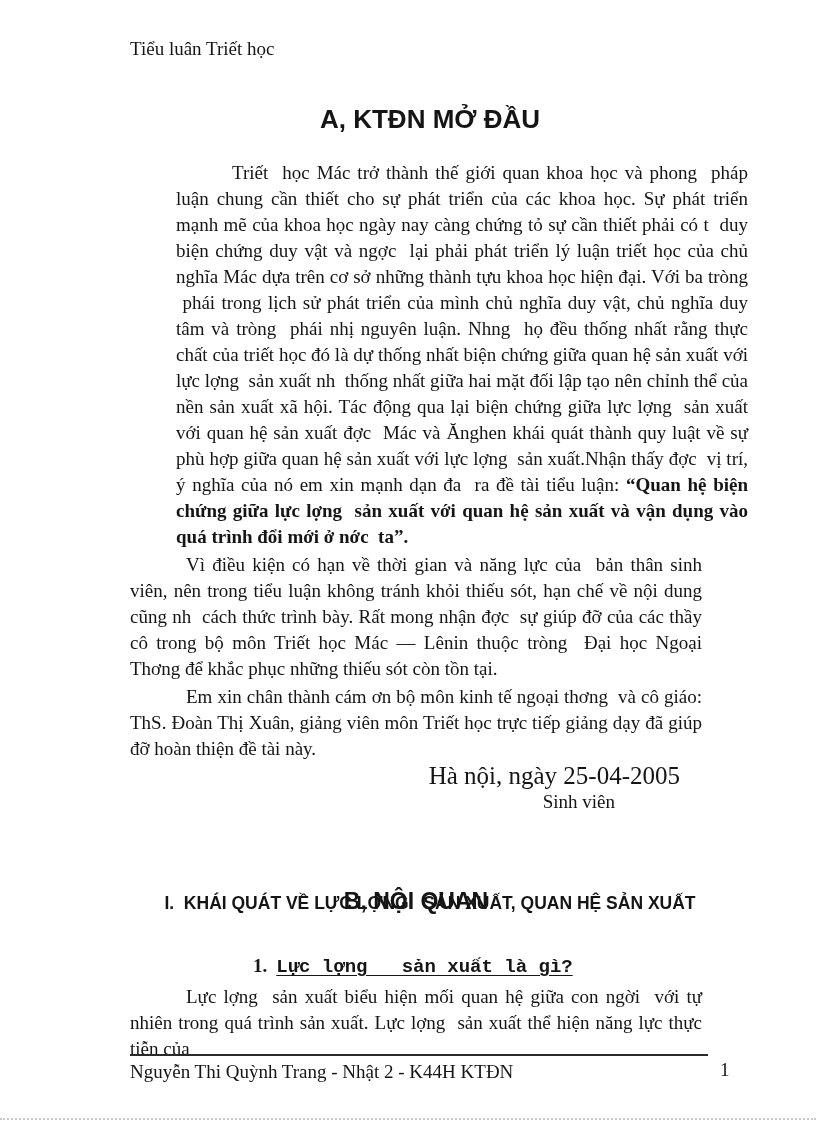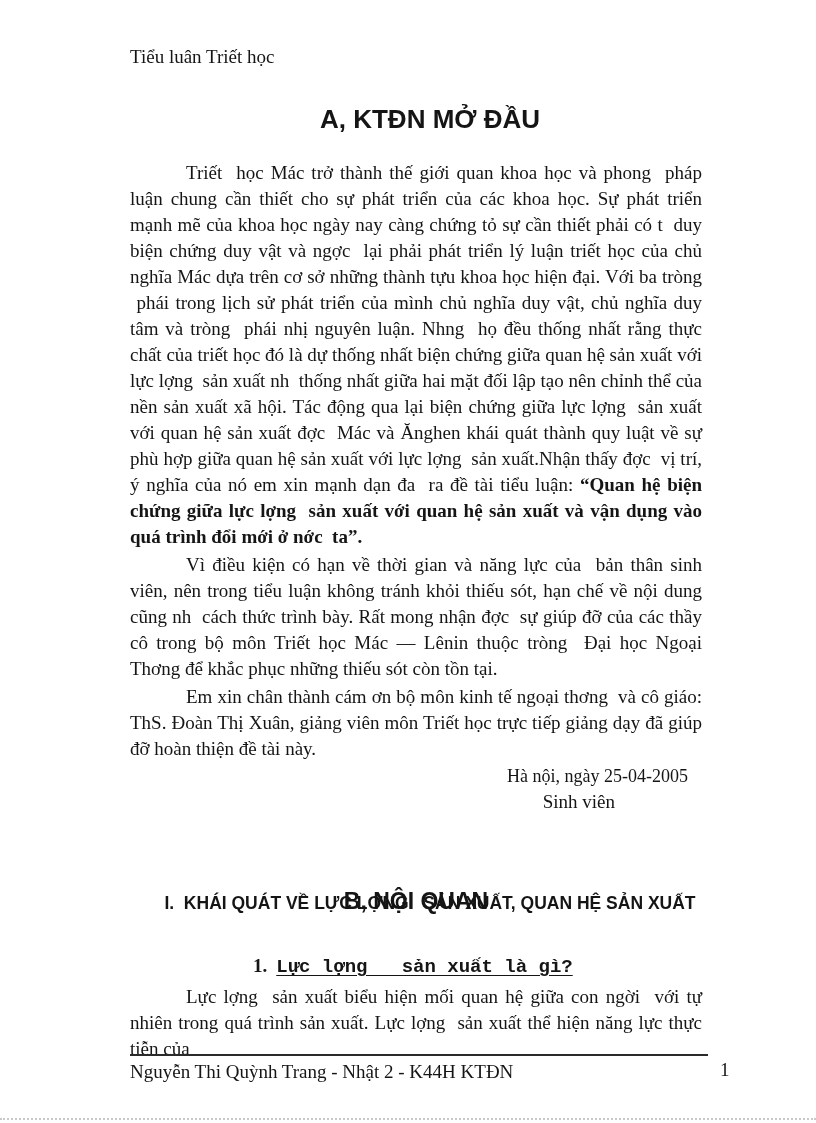--- a/index.html
+++ b/index.html
@@ -7,21 +7,21 @@
     position: relative;
     width: 816px;
     height: 1123px;
     background: #ffffff;
     font-family: "Liberation Serif", serif;
     color: #151515;
     overflow: hidden;
   }
   .doc-header {
     position: absolute;
-    top: 44px;
+    top: 36px;
     left: 130px;
     font-size: 19px;
     line-height: 26px;
   }
   .title-a {
     position: absolute;
     top: 104px;
     left: 130px;
     width: 600px;
     text-align: center;
@@ -32,30 +32,30 @@
   }
   .para {
     position: absolute;
     left: 130px;
     width: 572px;
     text-align: justify;
     text-indent: 56px;
     font-size: 19px;
     line-height: 26px;
   }
-  .para-1 { top: 160px; }
+  .para-1 { top: 160px; margin-left: 46px; }
   .para-2 { top: 552px; }
   .para-3 { top: 684px; }
   .para-4 { top: 984px; }
   .quote-bold { font-weight: 700; }
   .date-line {
     position: absolute;
     top: 763px;
-    right: 128px;
-    font-size: 18px;
+    right: 136px;
+    font-size: 25px;
     line-height: 26px;
     margin-left: 24px;
   }
   .signature-line {
     position: absolute;
     top: 789px;
     right: 201px;
     font-size: 19px;
     line-height: 26px;
   }

